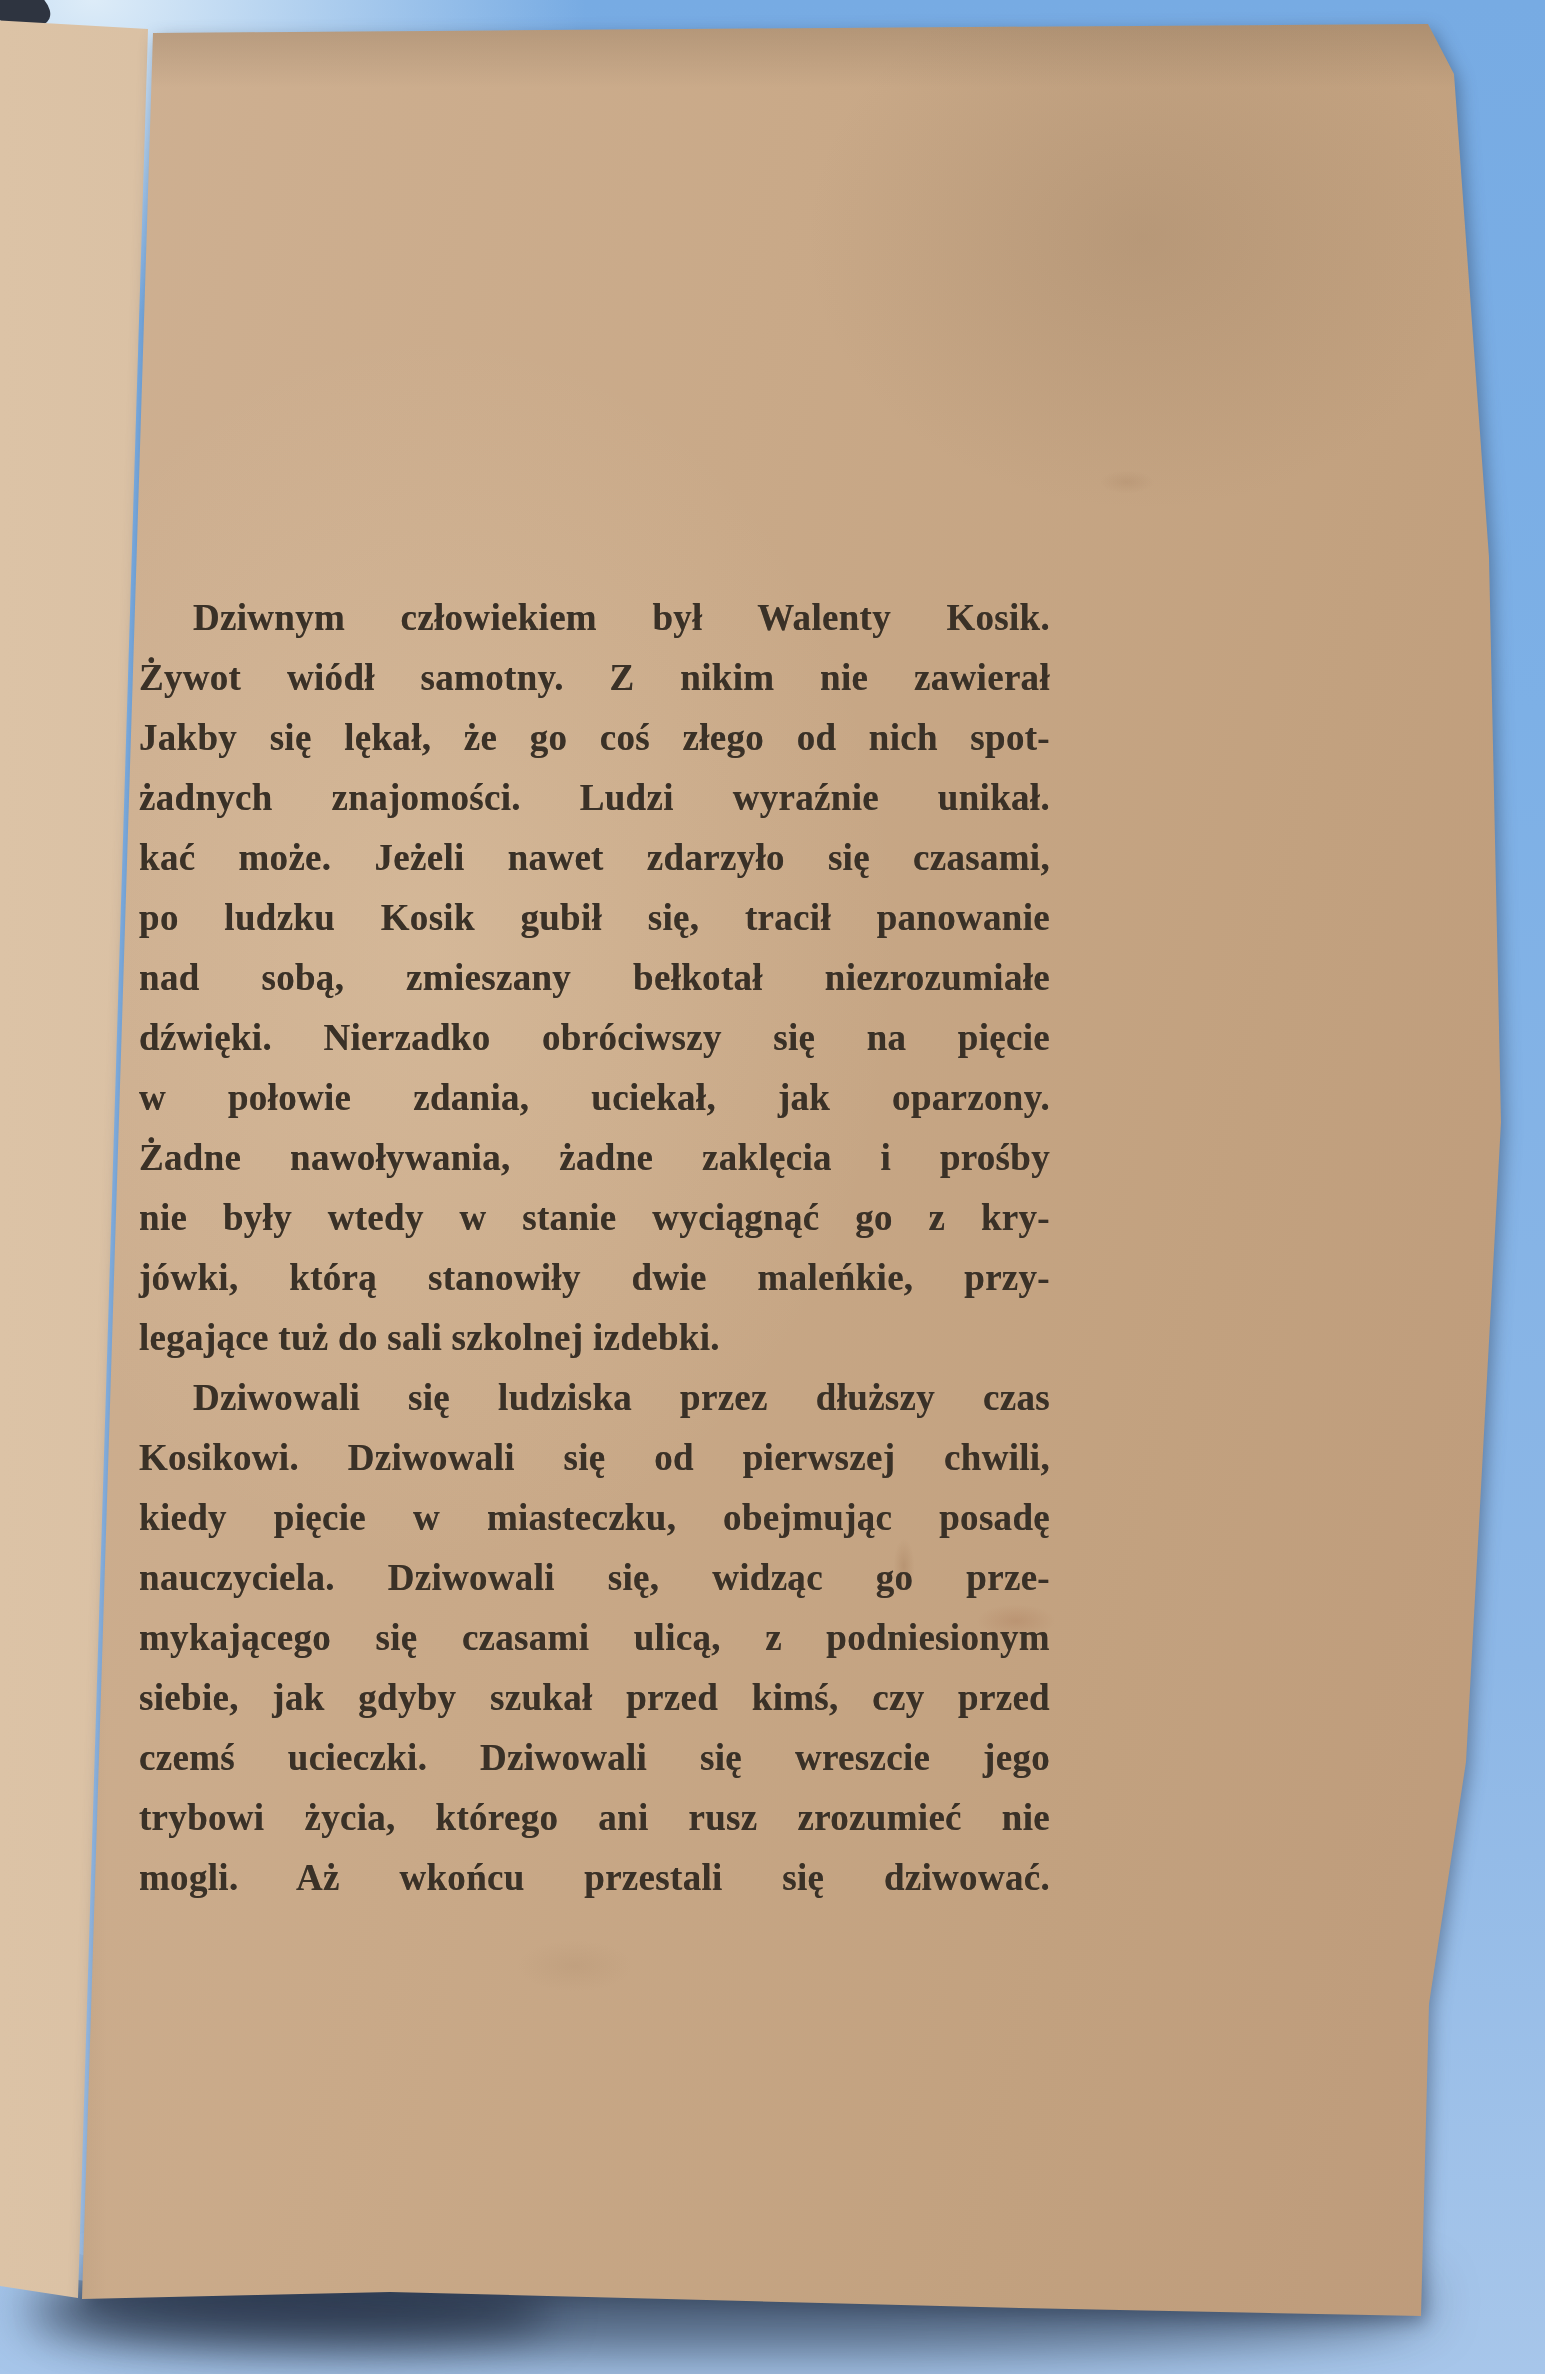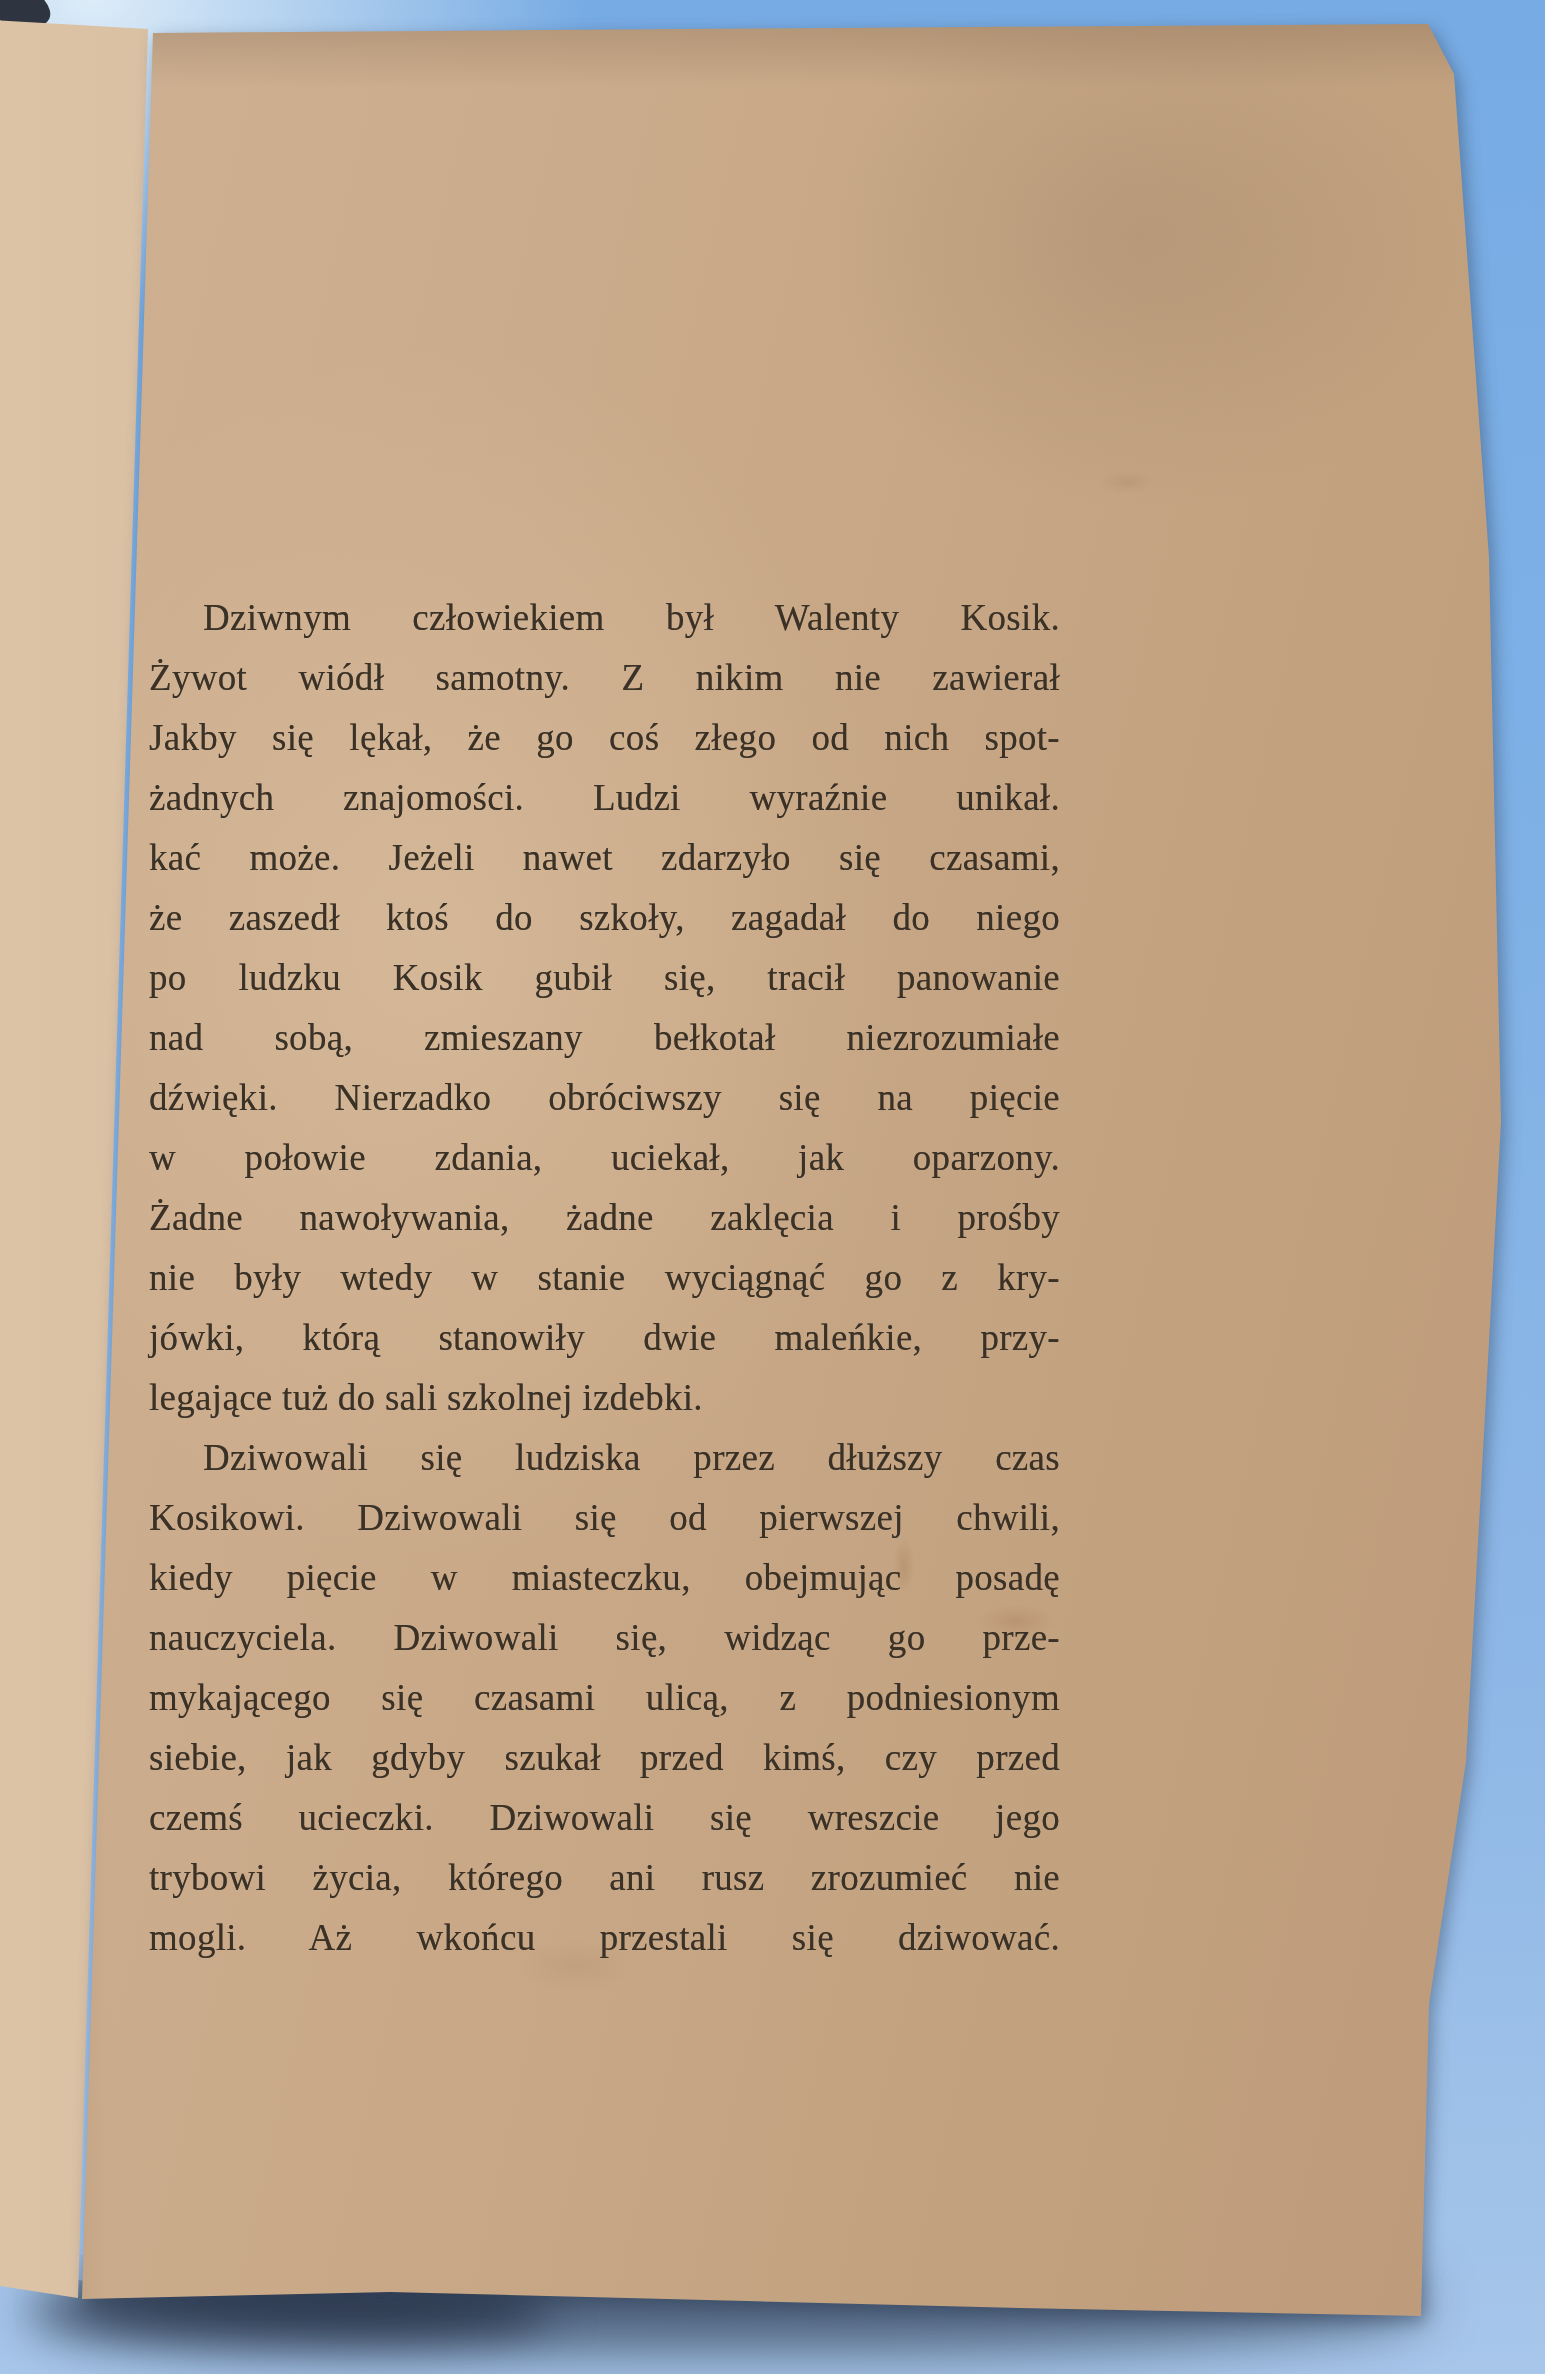--- a/index.html
+++ b/index.html
@@ -88,28 +88,29 @@
       radial-gradient(668px 881px at 28% 40%, rgba(242, 222, 192, 0.25), rgba(242,222,192,0) 70%),
       
       radial-gradient(482px 390px at 74% 10%, rgba(120, 95, 70, 0.18), rgba(120,95,70,0) 70%),
       
       linear-gradient(103deg, #cfb193 0%, #c9a988 40%, #c2a17f 72%, #bd9a7a 100%);
   }
 
   
   .page-text {
     position: absolute;
-    left: 149px;
+    left: 139px;
     top: 588px;
     width: 911px;
     color: #3a3127;
     font-size: 37px;
     line-height: 60px;
     letter-spacing: 0.3px;
     text-shadow: 0 0 0.6px rgba(58, 49, 39, 0.55);
+    font-weight: bold;
   }
   .line {
     text-align: justify;
     text-align-last: justify;
     white-space: normal;
   }
   .line.indent { text-indent: 54px; }
   .line.flush  { text-align-last: left; }
 </style>
 </head>
@@ -128,21 +129,20 @@
     <div class="book-page">
 
       <div class="page-text">
 
         <div>
           <div class="line indent">Dziwnym człowiekiem był Walenty Kosik.</div>
           <div class="line">Żywot wiódł samotny. Z nikim nie zawierał</div>
           <div class="line">Jakby się lękał, że go coś złego od nich spot-</div>
           <div class="line">żadnych znajomości. Ludzi wyraźnie unikał.</div>
           <div class="line">kać może. Jeżeli nawet zdarzyło się czasami,</div>
-          <div class="line">że zaszedł ktoś do szkoły, zagadał do niego</div>
           <div class="line">po ludzku Kosik gubił się, tracił panowanie</div>
           <div class="line">nad sobą, zmieszany bełkotał niezrozumiałe</div>
           <div class="line">dźwięki. Nierzadko obróciwszy się na pięcie</div>
           <div class="line">w połowie zdania, uciekał, jak oparzony.</div>
           <div class="line">Żadne nawoływania, żadne zaklęcia i prośby</div>
           <div class="line">nie były wtedy w stanie wyciągnąć go z kry-</div>
           <div class="line">jówki, którą stanowiły dwie maleńkie, przy-</div>
           <div class="line flush">legające tuż do sali szkolnej izdebki.</div>
         </div>
 

